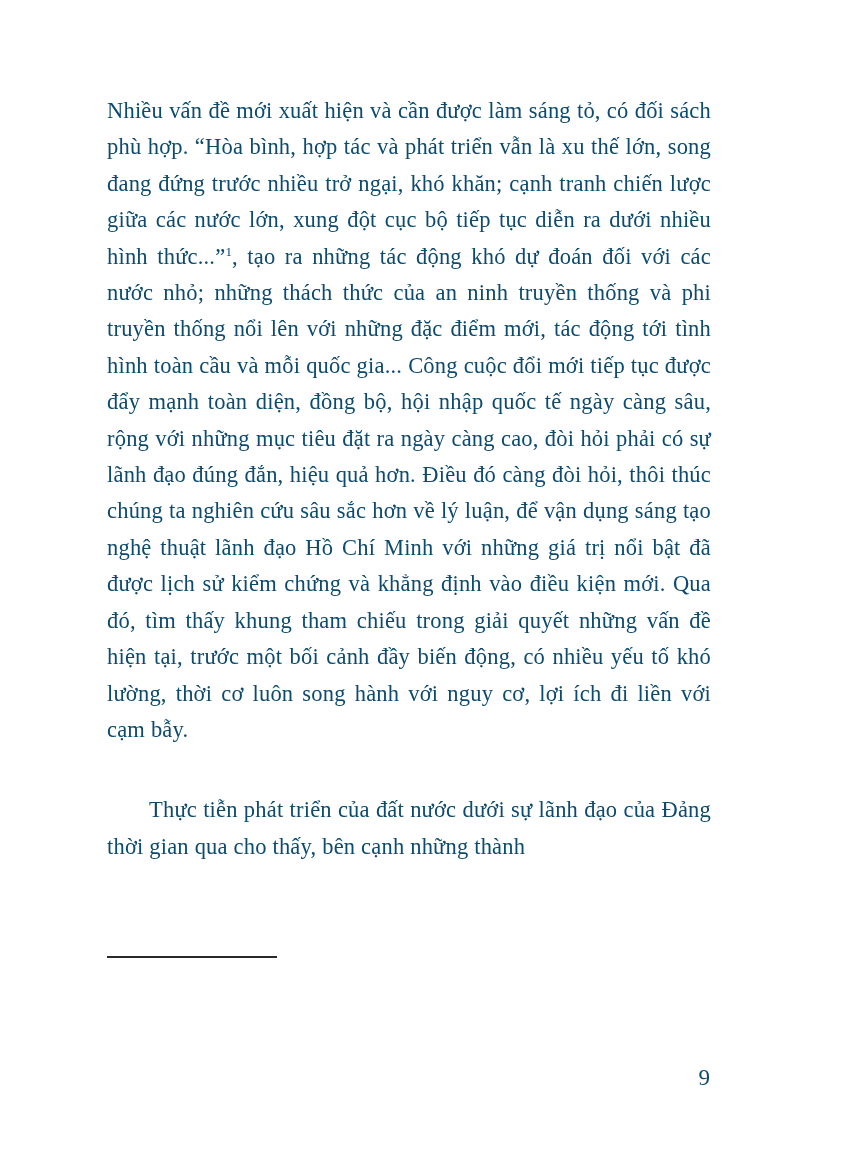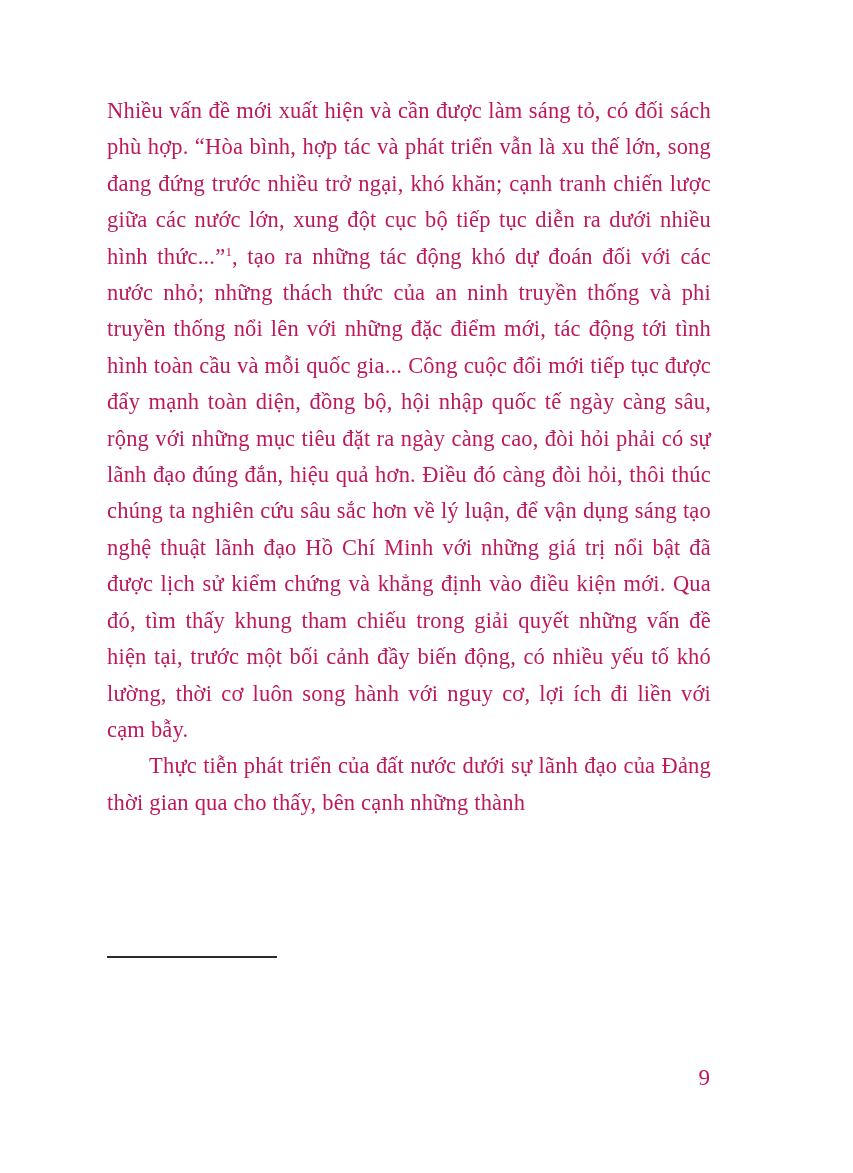--- a/index.html
+++ b/index.html
@@ -7,38 +7,39 @@
     padding: 0;
     background: #ffffff;
   }
   .page {
     position: relative;
     width: 853px;
     height: 1173px;
     background: #ffffff;
     overflow: hidden;
     font-family: "Liberation Serif", "DejaVu Serif", serif;
-    color: #be185d;
+    color: #0c4a6e;
   }
   .body-text {
     position: absolute;
     left: 107px;
     top: 93px;
     width: 604px;
     font-size: 22.5px;
     line-height: 36.4px;
     text-align: justify;
     letter-spacing: 0.2px;
   }
   .para {
     margin: 0;
     padding: 0;
   }
   .para.indent {
     text-indent: 42px;
+    margin-top: 44px;
   }
   sup.fnref {
     font-size: 13px;
     line-height: 0;
     vertical-align: super;
   }
   .footnote {
     position: absolute;
     left: 107px;
     top: 956px;

